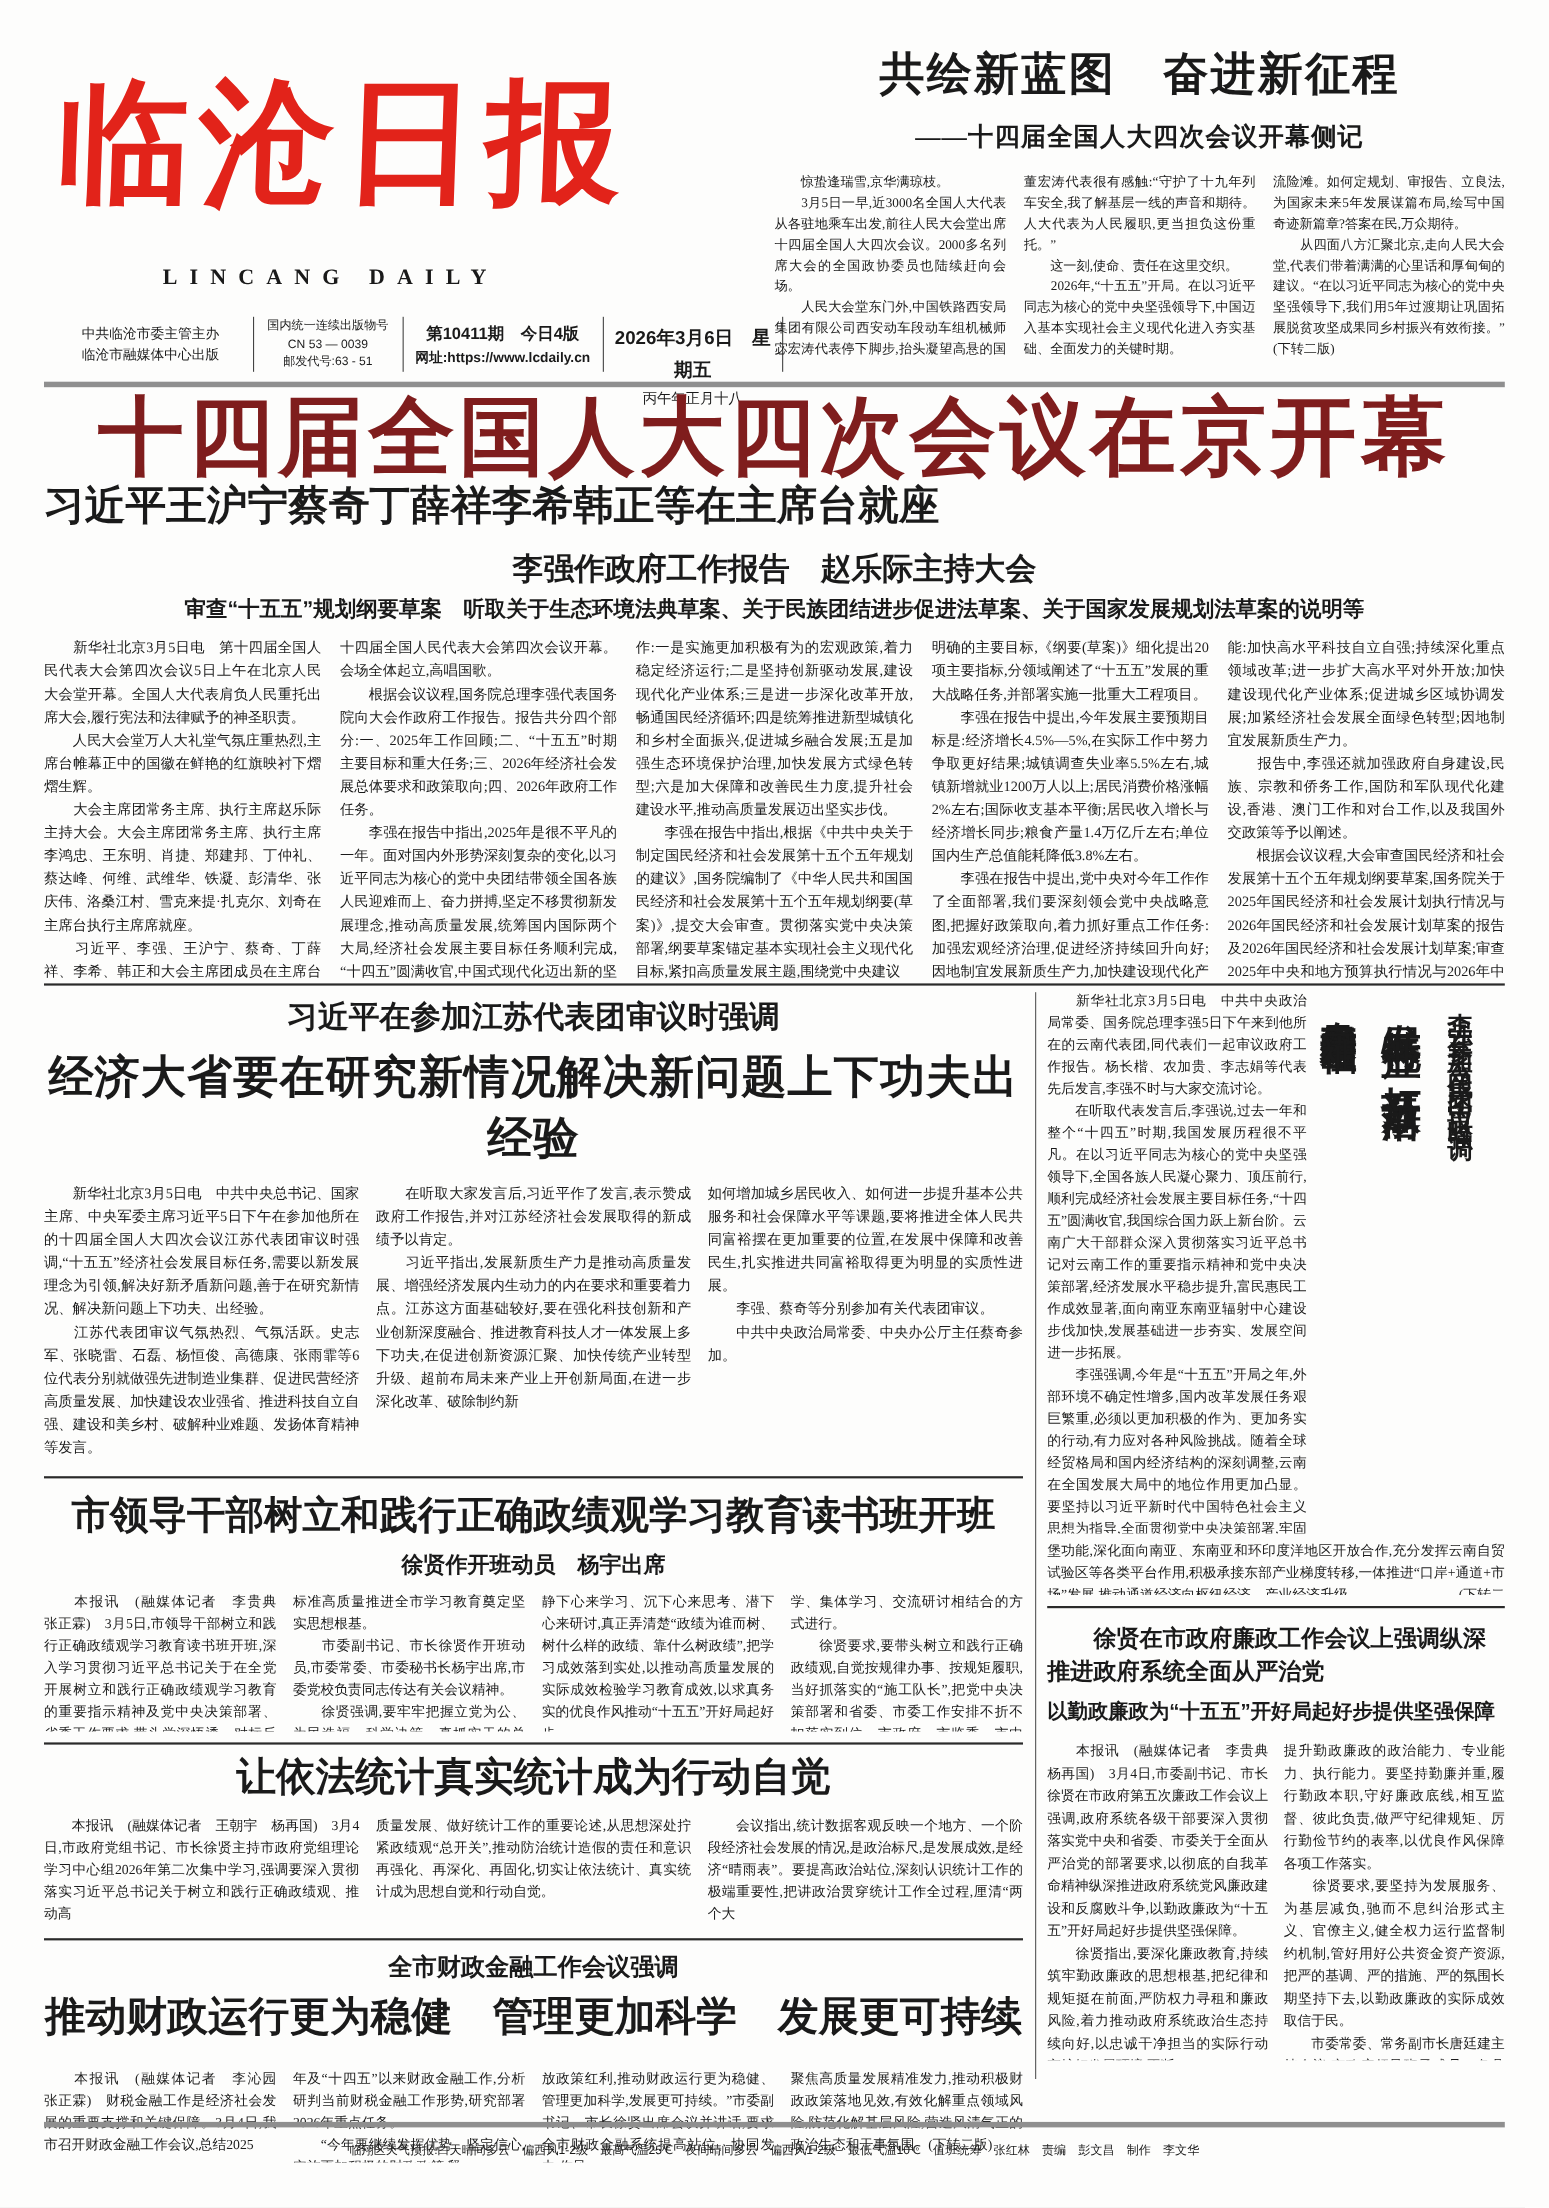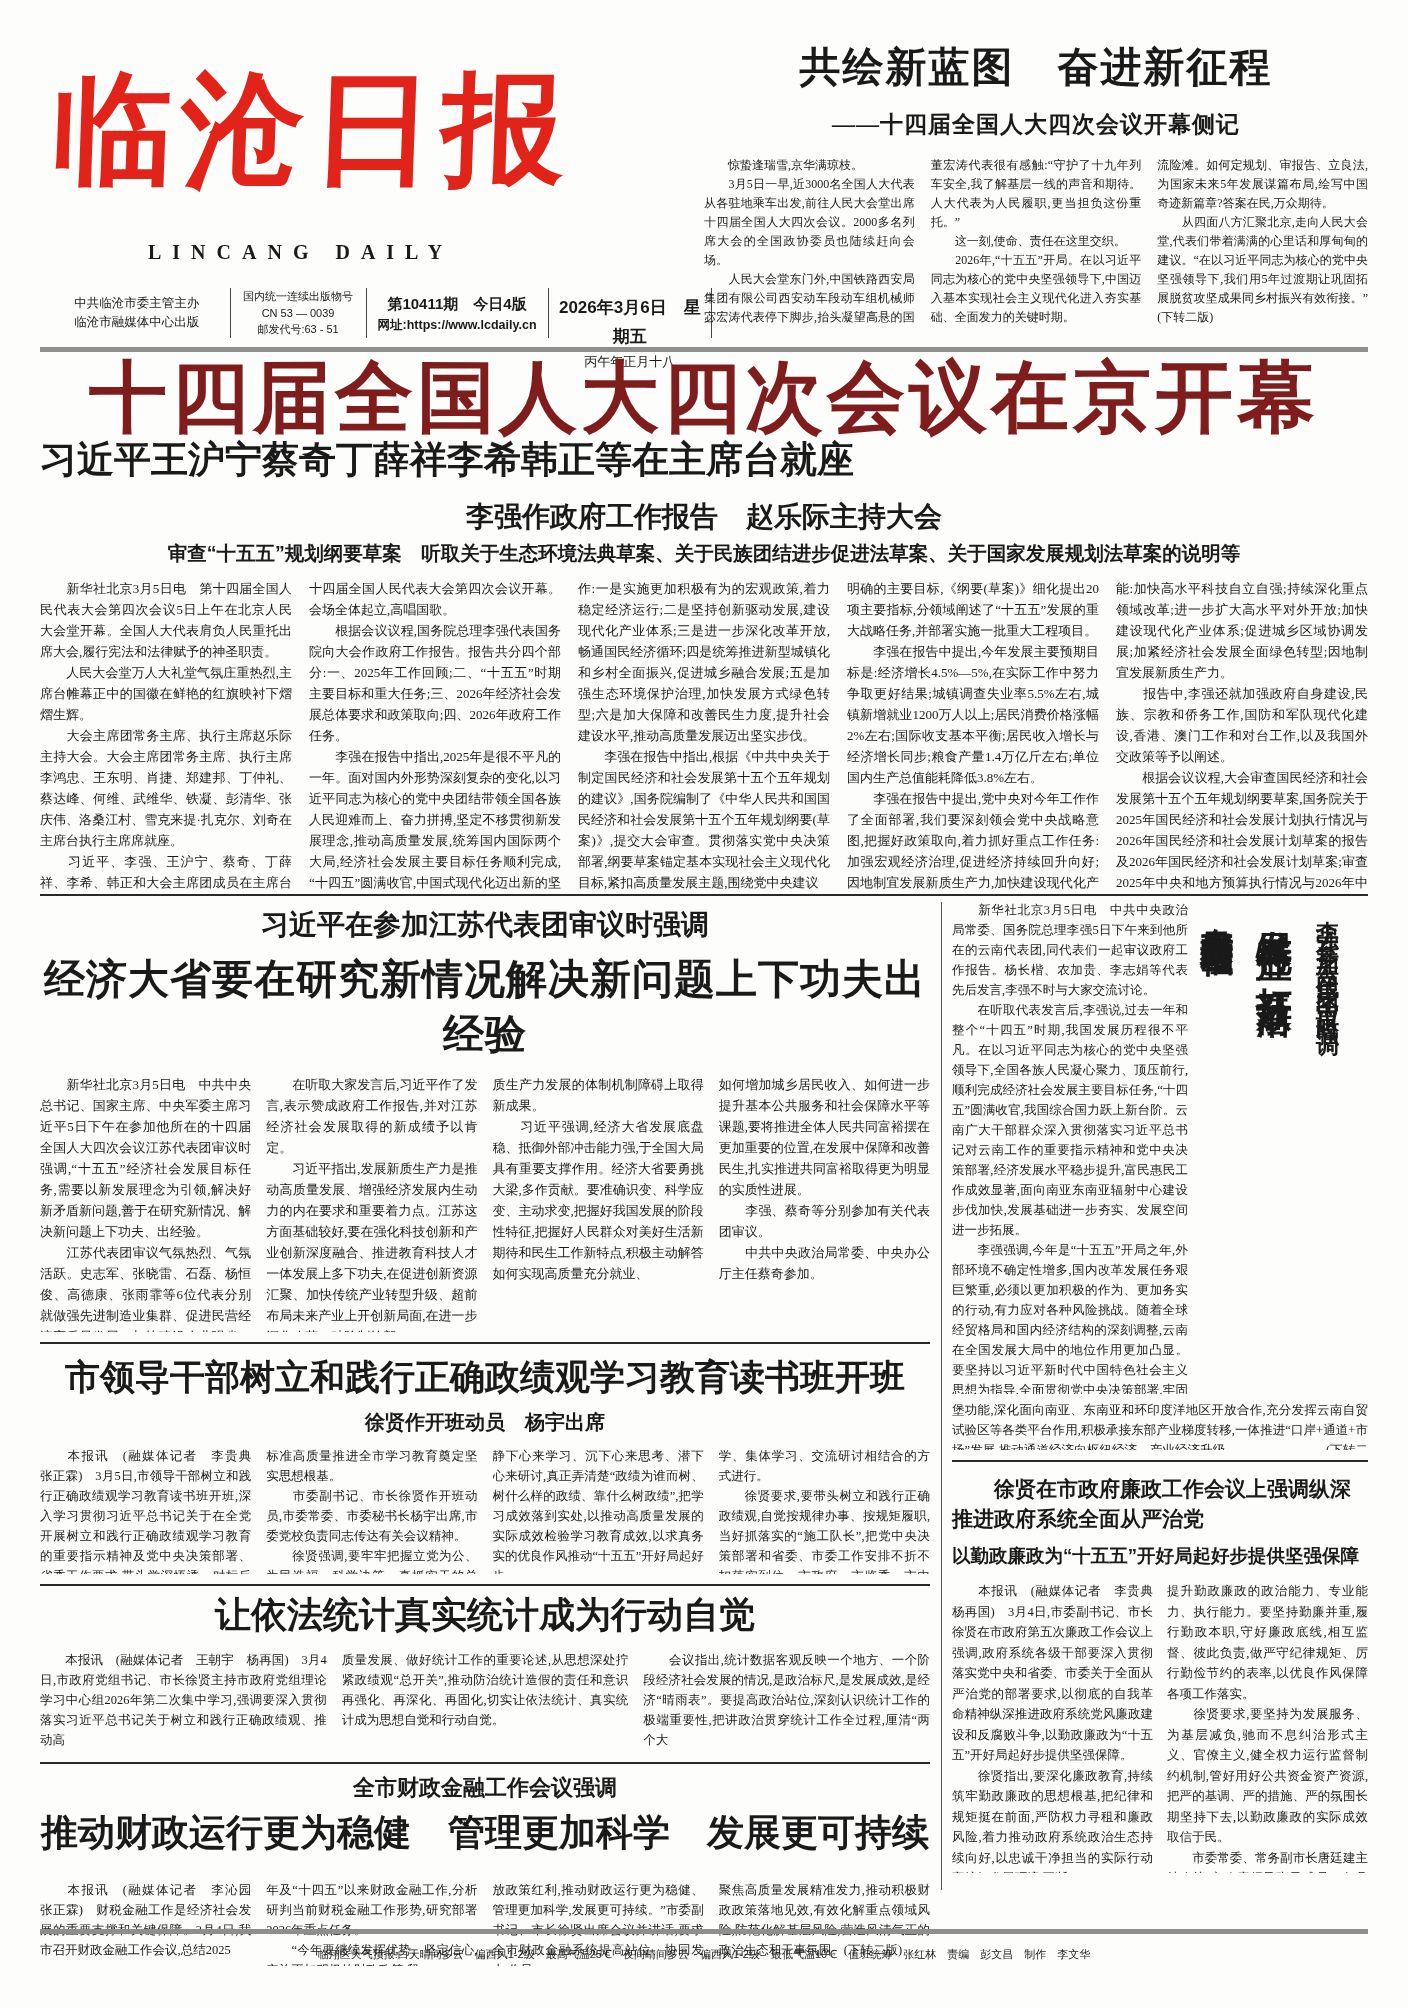--- a/index.html
+++ b/index.html
@@ -159,22 +159,20 @@
   <div class="left-band">
 
     <div>
       <div class="jiangsu-kicker hei center">习近平在参加江苏代表团审议时强调</div>
       <div class="jiangsu-h hei center">经济大省要在研究新情况解决新问题上下功夫出经验</div>
       <div class="jiangsu-body cols">
         <div class="jtext">　　新华社北京3月5日电　中共中央总书记、国家主席、中央军委主席习近平5日下午在参加他所在的十四届全国人大四次会议江苏代表团审议时强调,“十五五”经济社会发展目标任务,需要以新发展理念为引领,解决好新矛盾新问题,善于在研究新情况、解决新问题上下功夫、出经验。
 　　江苏代表团审议气氛热烈、气氛活跃。史志军、张晓雷、石磊、杨恒俊、高德康、张雨霏等6位代表分别就做强先进制造业集群、促进民营经济高质量发展、加快建设农业强省、推进科技自立自强、建设和美乡村、破解种业难题、发扬体育精神等发言。</div>
         <div class="jtext">　　在听取大家发言后,习近平作了发言,表示赞成政府工作报告,并对江苏经济社会发展取得的新成绩予以肯定。
 　　习近平指出,发展新质生产力是推动高质量发展、增强经济发展内生动力的内在要求和重要着力点。江苏这方面基础较好,要在强化科技创新和产业创新深度融合、推进教育科技人才一体发展上多下功夫,在促进创新资源汇聚、加快传统产业转型升级、超前布局未来产业上开创新局面,在进一步深化改革、破除制约新</div>
-        <div class="jtext">质生产力发展的体制机制障碍上取得新成果。
-　　习近平强调,经济大省发展底盘稳、抵御外部冲击能力强,于全国大局具有重要支撑作用。经济大省要勇挑大梁,多作贡献。要准确识变、科学应变、主动求变,把握好我国发展的阶段性特征,把握好人民群众对美好生活新期待和民生工作新特点,积极主动解答如何实现高质量充分就业、</div>
         <div class="jtext">如何增加城乡居民收入、如何进一步提升基本公共服务和社会保障水平等课题,要将推进全体人民共同富裕摆在更加重要的位置,在发展中保障和改善民生,扎实推进共同富裕取得更为明显的实质性进展。
 　　李强、蔡奇等分别参加有关代表团审议。
 　　中共中央政治局常委、中央办公厅主任蔡奇参加。</div>
       </div>
     </div>
 
     <hr class="hr2 sec-rule">
 
     <div>
       <div class="dushu-h hei center">市领导干部树立和践行正确政绩观学习教育读书班开班</div>

